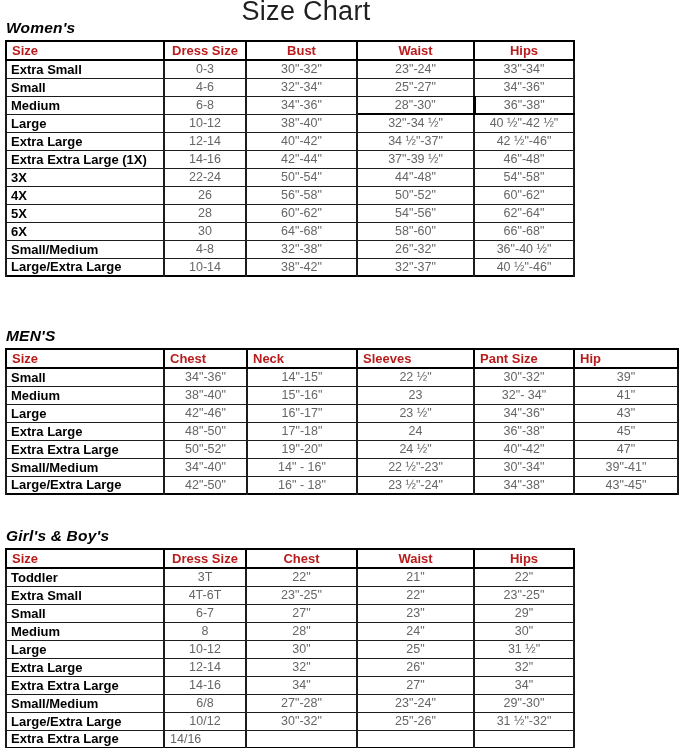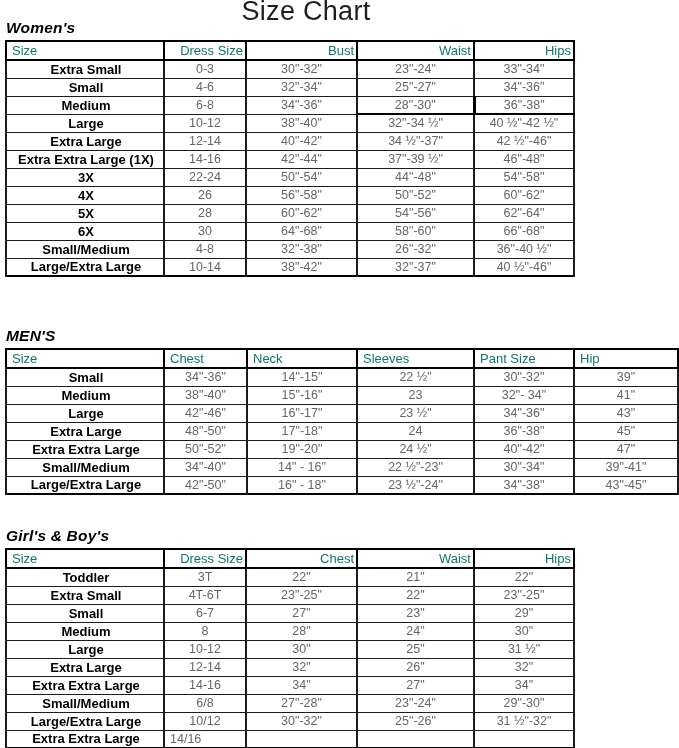--- a/index.html
+++ b/index.html
@@ -20,31 +20,31 @@
   table.size-table{
     position:absolute;left:5px;border-collapse:collapse;table-layout:fixed;
     border:2px solid #000;background:#fff;
   }
   #women-table{top:40px;}
   #men-table{top:348px;}
   #girls-table{top:548px;}
   .size-table thead tr{height:19px;}
   .size-table tbody tr{height:18px;}
   .size-table th{
-    border:2px solid #000;font-size:13px;font-weight:400;color:#0f766e;
+    border:2px solid #000;font-size:13px;font-weight:700;color:#b91c1c;
     padding:0 2px;line-height:1;white-space:nowrap;overflow:hidden;
   }
   .size-table td{
     border:solid #1c1c1c;border-width:1px 2px;font-size:12.5px;
     padding:0 2px;line-height:1;white-space:nowrap;overflow:hidden;
   }
   .size-table .h-left{text-align:left;padding-left:5px;}
-  .size-table .h-center{text-align:right;}
+  .size-table .h-center{text-align:center;}
   .size-table td.label-cell{
-    font-weight:700;color:#000;text-align:center;padding-left:4px;font-size:13px;
+    font-weight:700;color:#000;text-align:left;padding-left:4px;font-size:13px;
   }
   .size-table td.value-cell{
     text-align:center;color:var(--value-color,#666);font-weight:400;
   }
   .size-table td.align-left{text-align:left;padding-left:5px;}
   .size-table td.thick-bottom{border-bottom-width:2px;border-bottom-color:#000;}
   .size-table td.thick-left{border-left-width:3px;border-left-color:#000;}
 </style>
 </head>
 <body>

